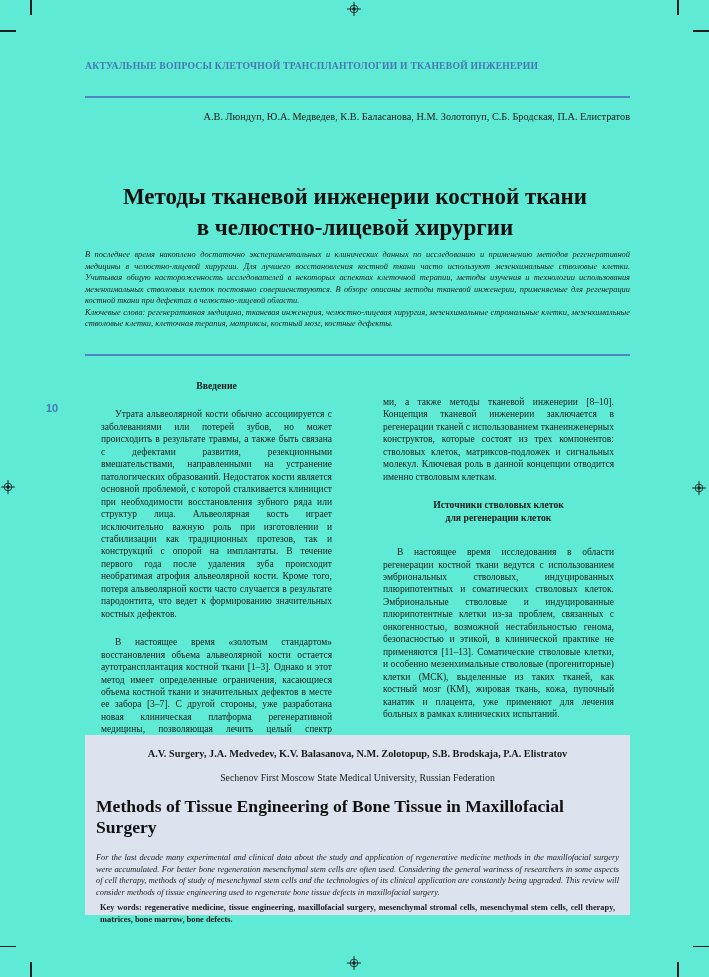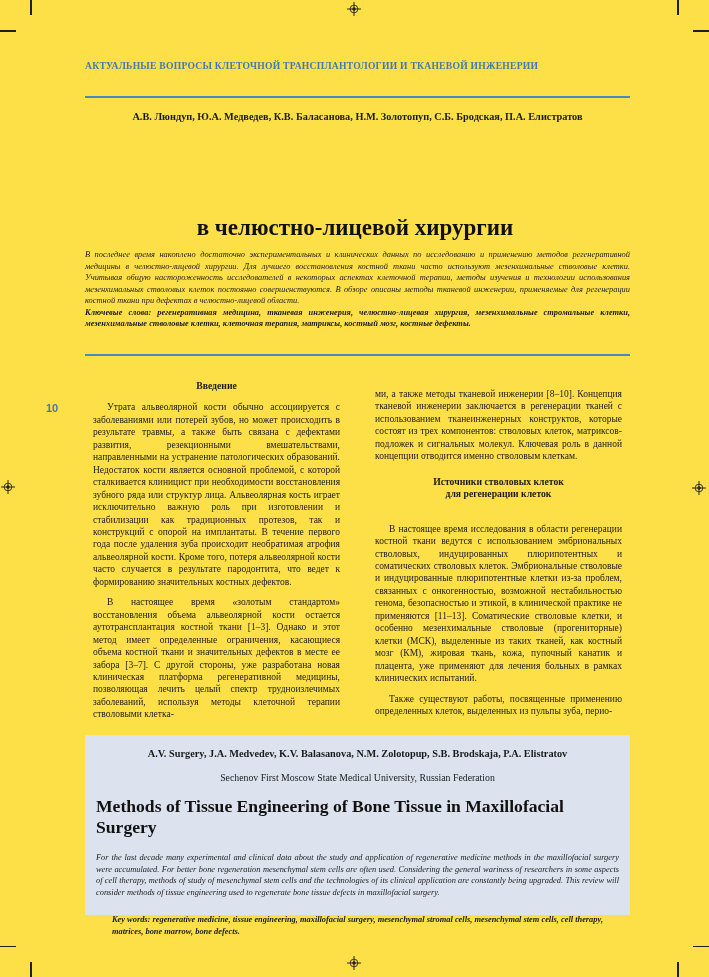--- a/index.html
+++ b/index.html
@@ -1,64 +1,64 @@
 <!DOCTYPE html>
 <html lang="ru"><head>
 <meta charset="utf-8">
 <style>
   html,body{margin:0;padding:0;background:#ffffff;}
   .page{
-    position:relative; width:709px; height:977px; background:#fde047;
+    position:relative; width:709px; height:977px; background:#5eead4;
     font-family:"Liberation Serif", serif; color:#1a1a1a; overflow:hidden;
   }
   
   .crop{position:absolute;background:#1f1f1f;}
   .crop.v{width:1.5px;height:15px;}
   .crop.h{width:16px;height:1.5px;}
   .regmark{position:absolute;width:14px;height:14px;}
   
   .running-head{
     position:absolute;left:85px;top:60px;width:545px;
     font-weight:bold;font-size:9.6px;letter-spacing:.25px;color:var(--accent,#4577b5);
   }
   .rule{position:absolute;left:85px;width:545px;height:2px;background:var(--rule,#4e86c2);}
   .rule1{top:96px;}
   .rule2{top:354px;}
-  .authors-ru{position:absolute;left:85px;top:111px;width:545px;text-align:center;font-weight:bold;font-size:10.3px;}
+  .authors-ru{position:absolute;left:85px;top:111px;width:545px;text-align:right;font-weight:normal;font-size:10.3px;}
   .affil-ru{position:absolute;left:85px;top:137px;width:545px;text-align:center;font-size:9.8px;}
   .title-ru{
     position:absolute;left:60px;top:166px;width:590px;text-align:center;
     font-weight:bold;font-size:23px;line-height:31px;color:#111;
   }
   .abstract-ru{
     position:absolute;left:85px;top:249px;width:545px;
     font-style:italic;font-size:8.4px;line-height:11.5px;text-align:justify;
   }
-  .abstract-ru .kw{font-weight:bold;margin-top:0;}
+  .abstract-ru .kw{font-weight:normal;margin-top:0;}
   .pagenum{
     position:absolute;left:46px;top:402px;
     font-family:"Liberation Sans", sans-serif;font-weight:bold;font-size:11px;color:var(--accent,#4577b5);
   }
   
   .columns{position:absolute;left:85px;top:380px;width:545px;display:flex;gap:19px;}
   .col{width:264px;font-size:9.5px;line-height:12.45px;text-align:justify;}
   .col h3{margin:0 0 9px 0;font-size:9.7px;text-align:center;font-weight:bold;}
   .col h3.mid{margin:13px 0 22px 0;}
-  .col p{margin:8px;}
+  .col p{margin:16px;}
   .col p.indent{text-indent:14px;}
   
   .en-box{
     position:absolute;left:85px;top:735px;width:545px;height:180px;
     background:var(--box-bg,#dde3ee);box-sizing:border-box;padding:11px 11px 0 11px;
   }
   .en-authors{text-align:center;font-weight:bold;font-size:10.3px;margin:2px 0 0 0;}
   .en-affil{text-align:center;font-size:9.8px;margin:13px 0 0 0;}
   .en-title{text-align:left;font-weight:bold;font-size:17.6px;margin:13px 0 0 0;color:#111;}
   .en-abstract{font-style:italic;font-size:8.4px;line-height:11.6px;text-align:justify;margin:14px 0 0 0;}
-  .en-kw{font-style:italic;font-weight:bold;font-size:8.4px;line-height:11.6px;text-align:justify;margin:16px;}
+  .en-kw{font-weight:bold;font-size:8.4px;line-height:11.6px;text-align:justify;margin:4px;}
 </style>
 </head>
 <body>
 
 <div class="page" style="--accent: #4577b5; --rule: #4e86c2; --box-bg: #dde3ee;">
 
   <div class="crop v" style="left:30px;top:0;"></div>
   <div class="crop h" style="left:0;top:30px;"></div>
   <div class="crop v" style="left:677px;top:0;"></div>
   <div class="crop h" style="right:0;top:30px;"></div>
@@ -85,21 +85,21 @@
   <svg class="regmark" style="left:692px;top:481px;" viewBox="0 0 16 16">
       <circle cx="8" cy="8" r="4.4" fill="none" stroke="#222" stroke-width="1"></circle>
       <path d="M8 0v16M0 8h16" stroke="#222" stroke-width="1.1"></path>
       <circle cx="8" cy="8" r="1.9" fill="#222"></circle>
     </svg>
 
   <div class="running-head">АКТУАЛЬНЫЕ ВОПРОСЫ КЛЕТОЧНОЙ ТРАНСПЛАНТОЛОГИИ И ТКАНЕВОЙ ИНЖЕНЕРИИ</div>
   <div class="rule rule1"></div>
 
   <div class="authors-ru">А.В. Люндуп, Ю.А. Медведев, К.В. Баласанова, Н.М. Золотопуп, С.Б. Бродская,  П.А. Елистратов</div>
-  <h1 class="title-ru"><br><span>в челюстно-лицевой хирургии</span></h1>
+  <h1 class="title-ru"><span>Методы тканевой инженерии костной ткани</span><br><span>в челюстно-лицевой хирургии</span></h1>
 
   <div class="abstract-ru">
     <p style="margin:0;">В последнее время накоплено достаточно экспериментальных и клинических данных по исследованию и применению методов регенеративной медицины в челюстно-лицевой хирургии. Для лучшего восстановления костной ткани часто используют мезенхимальные стволовые клетки. Учитывая общую настороженность исследователей в некоторых аспектах клеточной терапии, методы изучения и технологии использования мезенхимальных стволовых клеток постоянно совершенствуются. В обзоре описаны методы тканевой инженерии, применяемые для регенерации костной ткани при дефектах в челюстно-лицевой области.</p>
     <p class="kw">Ключевые слова: регенеративная медицина, тканевая инженерия, челюстно-лицевая хирургия, мезенхимальные стромальные клетки, мезенхимальные стволовые клетки, клеточная терапия, матриксы, костный мозг, костные дефекты.</p>
   </div>
   <div class="rule rule2"></div>
 
   <div class="pagenum">10</div>
 
   <div class="columns">

